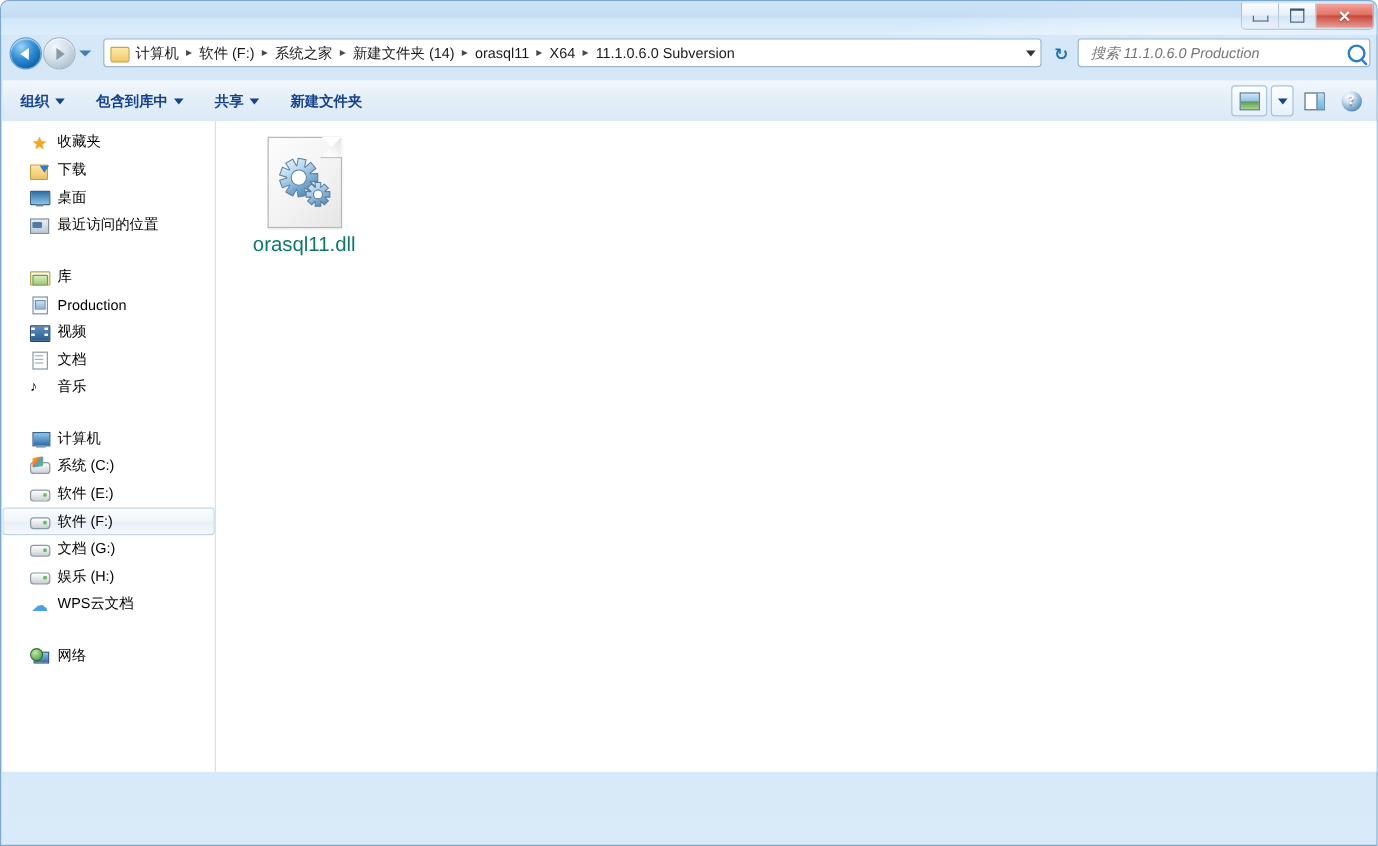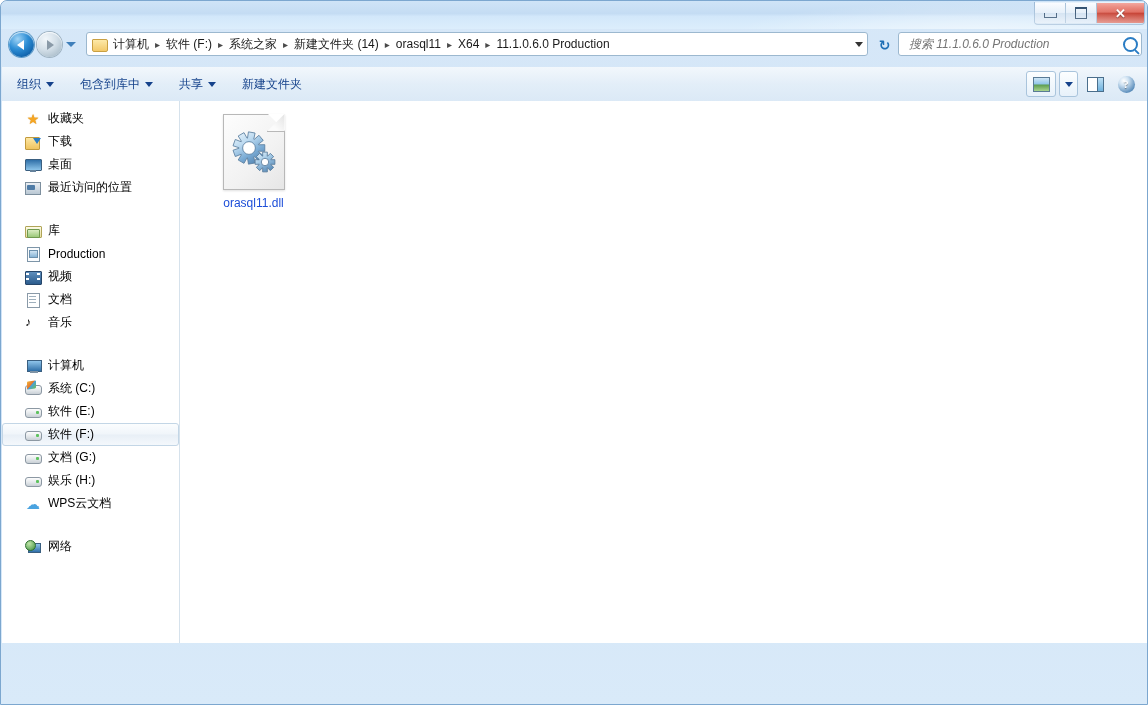--- a/index.html
+++ b/index.html
@@ -340,21 +340,21 @@
     background: linear-gradient(225deg, #e2e2e2 0%, #fbfbfb 70%);
     transform: none;
     clip-path: polygon(100% 0, 0 100%, 100% 100%);
   }
   .gear-big, .gear-small { position: absolute; }
   .gear-big {
     left: 8px; top: 16px; width: 34px; height: 34px;
   }
   .gear-small { left: 30px; top: 36px; width: 22px; height: 22px; }
   .fname {
-    margin-top: 6px; font-size: 12px; color: #1d4ed8;
+    margin-top: 6px; font-size: 17px; color: #0f766e;
     text-align: center; line-height: 15px; word-break: break-all;
   }
 
   
   #status {
     position: absolute; left: 1px; top: 642px;
     width: 1146px; height: 56px;
     background: linear-gradient(to bottom, #f4f8fc 0%, #eaf2fa 100%);
     border-top: 1px solid #d6e2ec;
     display: flex; align-items: center;
@@ -424,41 +424,41 @@
           <span class="crumb">软件 (F:)</span>
           <span class="sep">▸</span>
           <span class="crumb">系统之家</span>
           <span class="sep">▸</span>
           <span class="crumb">新建文件夹 (14)</span>
           <span class="sep">▸</span>
           <span class="crumb">orasql11</span>
           <span class="sep">▸</span>
           <span class="crumb">X64</span>
           <span class="sep">▸</span>
-          <span class="crumb">11.1.0.6.0 Production</span>
+          <span class="crumb">11.1.0.6.0 Subversion</span>
         </span>
       <span class="addr-dd">
           <i></i>
         </span>
     </div>
 
     <div id="refreshbtn">
       <span>↻</span>
     </div>
 
     <div id="searchbox">
       <input id="searchinput" type="text" placeholder="搜索 11.1.0.6.0 Production" style="">
       <span class="searchicon">
         <span class="mag"></span>
       </span>
     </div>
   </div>
 
   <div id="toolbar">
-    <div id="tbitems" style="display:flex;align-items:center;">
+    <div id="tbitems" style="display:flex;align-items:center;font-weight:bold;">
         <div class="tbitem">
           <span>组织</span>
           <span class="tbcaret"></span>
         </div>
         <div class="tbitem">
           <span>包含到库中</span>
           <span class="tbcaret"></span>
         </div>
         <div class="tbitem">
           <span>共享</span>

